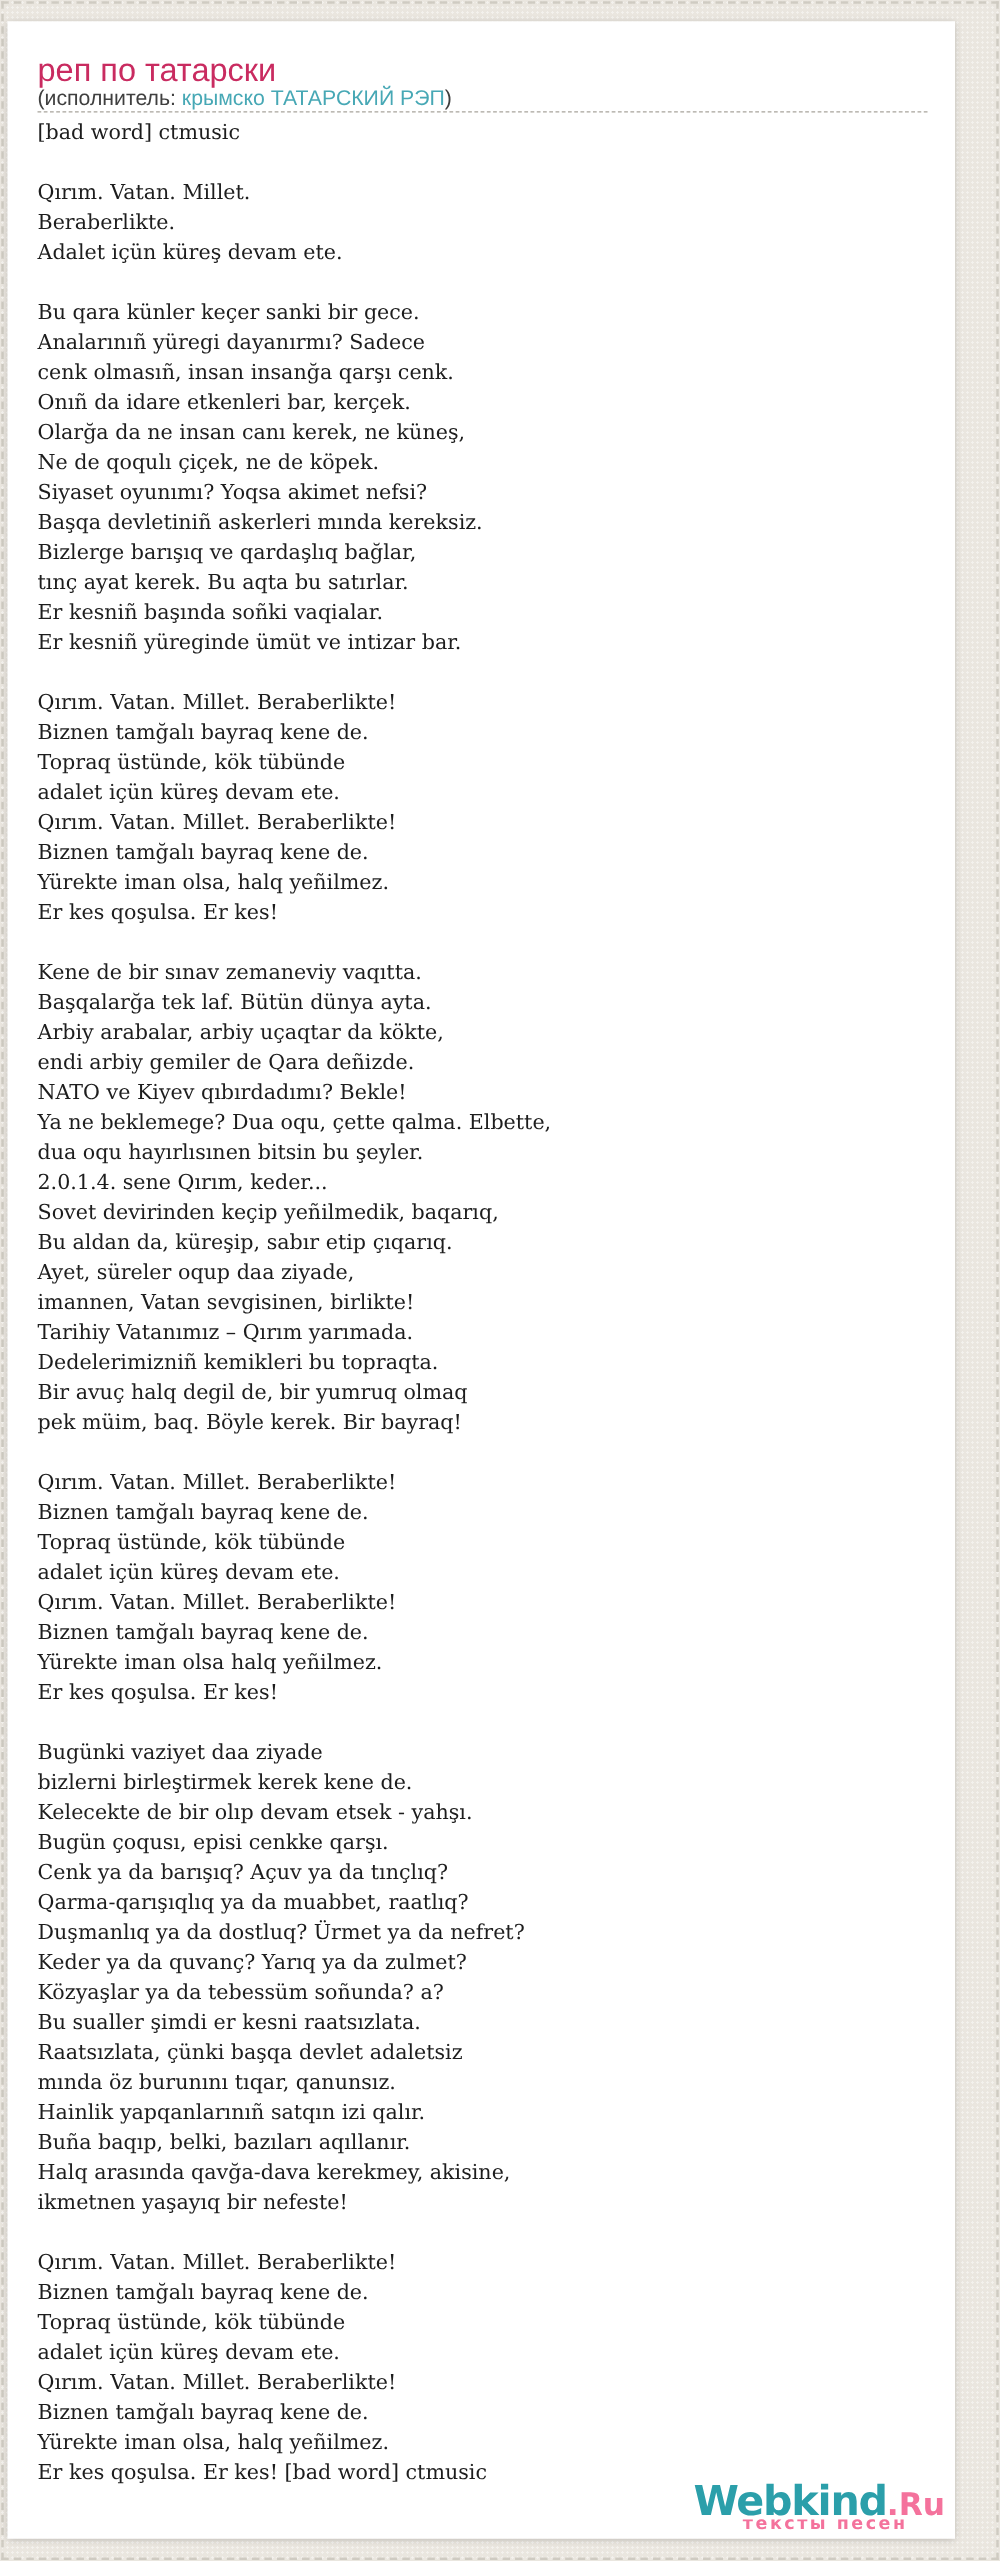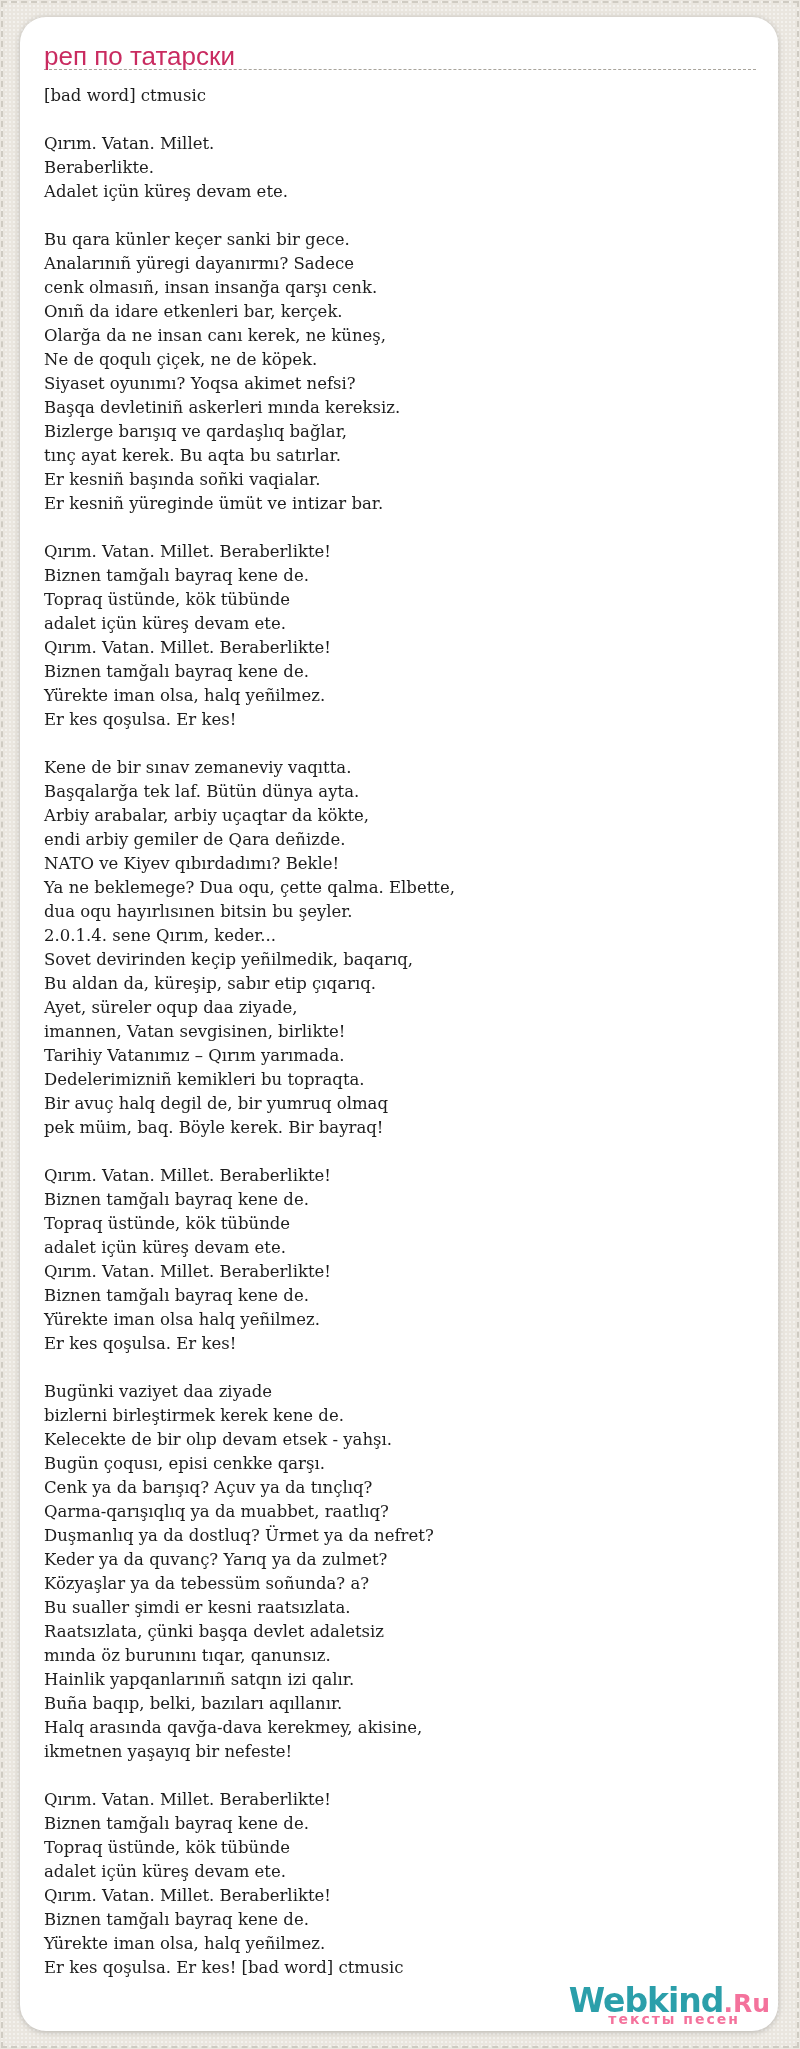--- a/index.html
+++ b/index.html
@@ -15,28 +15,27 @@
     font-family: "Liberation Sans", sans-serif;
   }
   .frame {
     position: absolute;
     inset: 1px;
     border: 2px dashed #cfcbc2;
     pointer-events: none;
   }
   .card {
     position: absolute;
-    left: 20px;
+    left: 6px;
     top: 17px;
     width: 758px;
     height: 2014px;
     background: #ffffff;
     box-shadow: 0 1px 6px rgba(0,0,0,0.22);
     padding: 26px 22px 0 24px;
-    border-radius: 26px;
   }
   .title {
     font-family: "Liberation Sans", sans-serif;
     font-size: 26px;
     line-height: 26px;
     font-weight: 400;
     color: #c92b60;
   }
   .artist {
     font-size: 17px;
@@ -47,21 +46,21 @@
     color: #47a8b5;
     text-decoration: none;
     cursor: pointer;
   }
   .sep {
     border-bottom: 1px dashed #a8a49c;
     height: 0;
     margin-top: 0px;
   }
   .lyrics {
-    margin-top: 14px;
+    margin-top: 4px;
     font-family: "DejaVu Serif", "Liberation Serif", serif;
     font-size: 16.5px;
     line-height: 24px;
     color: #1d1d1d;
     white-space: pre-line;
   }
   .logo {
     position: absolute;
     right: 8px;
     bottom: 5px;
@@ -96,20 +95,21 @@
     color: #f4729c;
   }
 </style>
 </head>
 <body>
 
 <div class="frame"></div>
 
 <div class="card">
   <h1 class="title">реп по татарски</h1>
+  <div class="artist"><span>(исполнитель: </span><a class="artist-link">крымско ТАТАРСКИЙ РЭП</a><span>)</span></div>
   <div class="sep"></div>
   <div class="lyrics">[bad word] ctmusic
 
 Qırım. Vatan. Millet.
 Beraberlikte.
 Adalet içün küreş devam ete.
 
 Bu qara künler keçer sanki bir gece.
 Analarınıñ yüregi dayanırmı? Sadece
 cenk olmasıñ, insan insanğa qarşı cenk.

